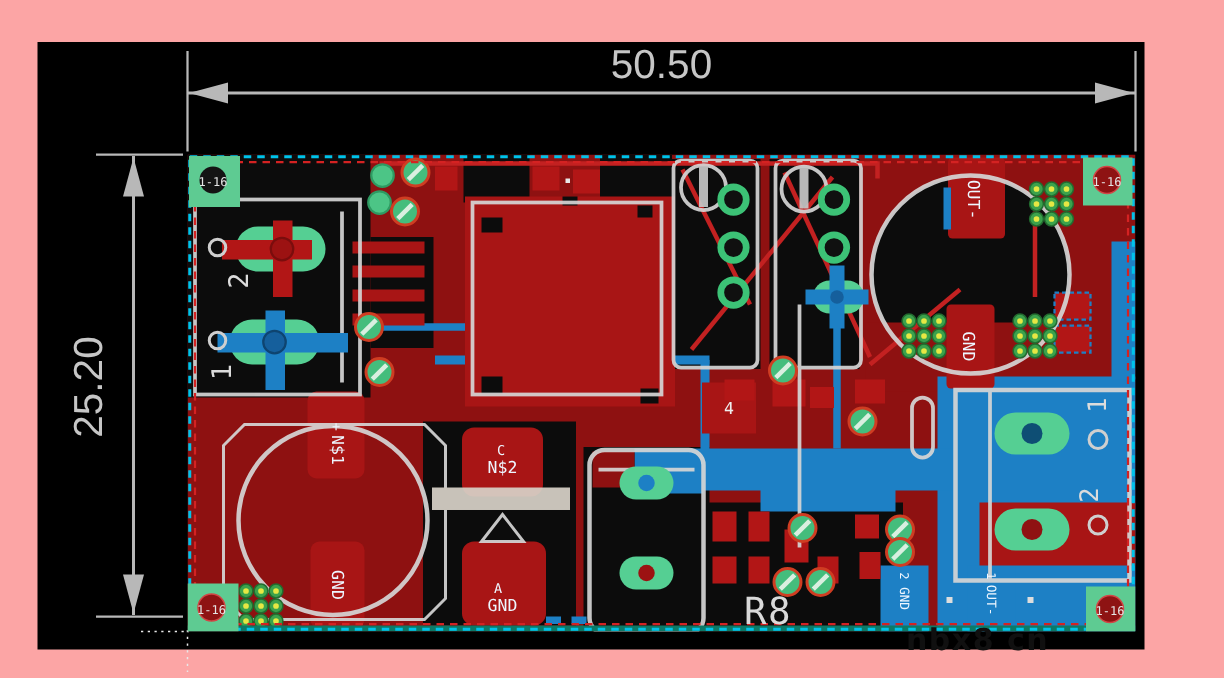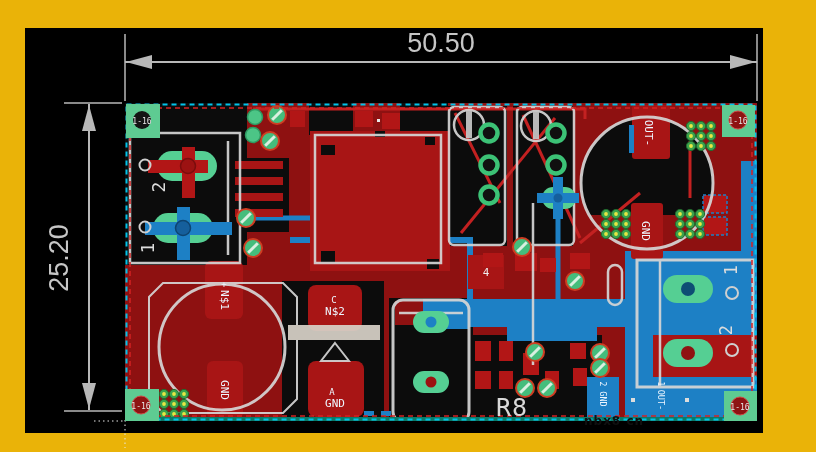--- a/index.html
+++ b/index.html
@@ -1,26 +1,26 @@
 <!DOCTYPE html>
 <html><head>
 <meta charset="utf-8">
 <style>
   html,body{margin:0;padding:0;background:#ffffff;}
-  #stage{position:relative;width:816px;height:452px;background:#eab308;overflow:hidden;
+  #stage{position:relative;width:816px;height:452px;background:#fca5a5;overflow:hidden;
          font-family:"DejaVu Sans Mono",monospace;}
   #canvas-bg{position:absolute;left:25px;top:28px;width:738px;height:405px;background:#000000;}
   svg{position:absolute;left:0;top:0;}
   #dim-svg{left:0;top:0;}
   #board-svg{left:125px;top:103px;}
   .dimtext{font-family:"Liberation Sans","DejaVu Sans",sans-serif;fill:#c6c6c6;font-size:27px;}
   .silktext{fill:#dcdcdc;}
   .padtext{fill:#eef6ff;}
-  #watermark{position:absolute;left:584px;top:414px;width:140px;height:24px;overflow:hidden;
-             color:#101010;font-size:12px;font-weight:bold;letter-spacing:1px;
+  #watermark{position:absolute;left:604px;top:414px;width:140px;height:24px;overflow:hidden;
+             color:#101010;font-size:20px;font-weight:bold;letter-spacing:1px;
              font-family:"DejaVu Sans","Liberation Sans",sans-serif;}
 </style>
 </head>
 <body>
 
 <div id="stage">
   <div id="canvas-bg"></div>
 
   <svg id="dim-svg" width="816" height="452">
     <g stroke="#b8b8b8" stroke-width="2">

